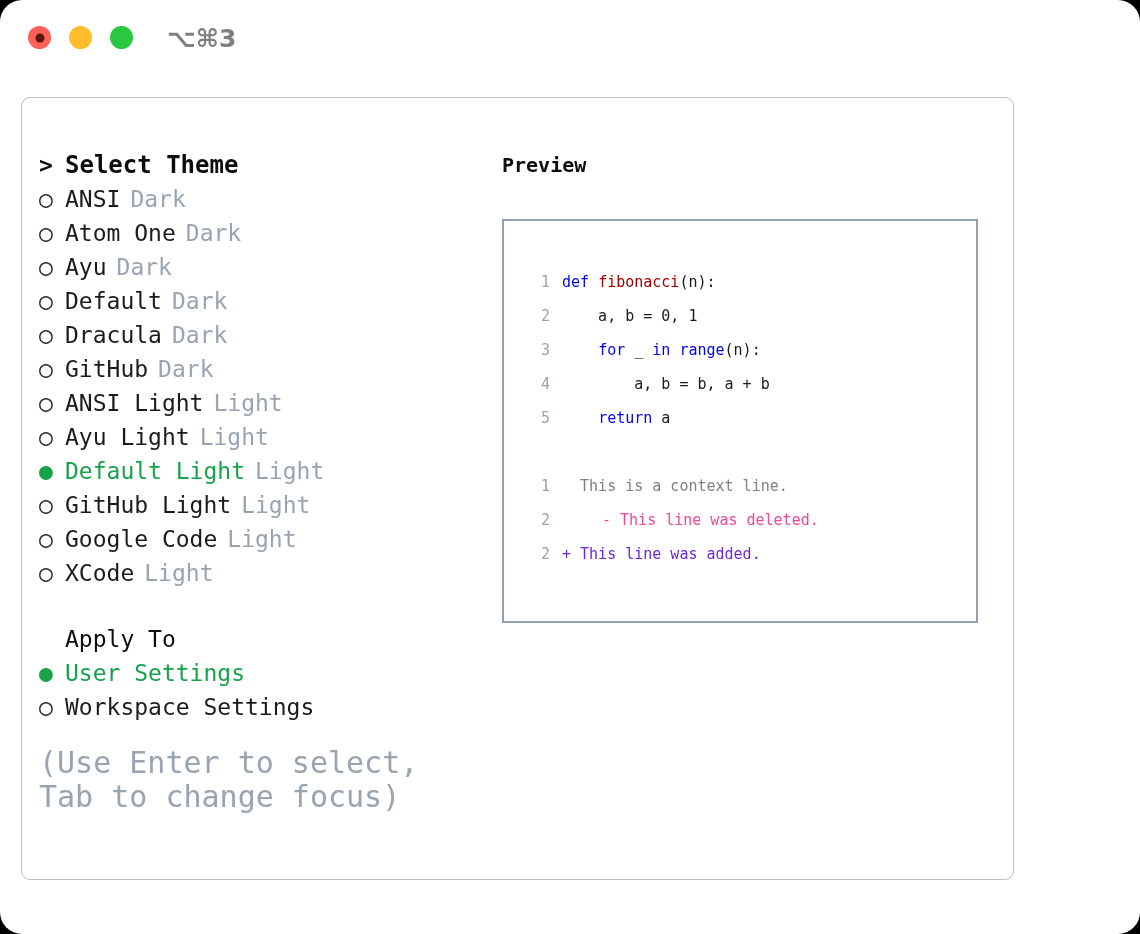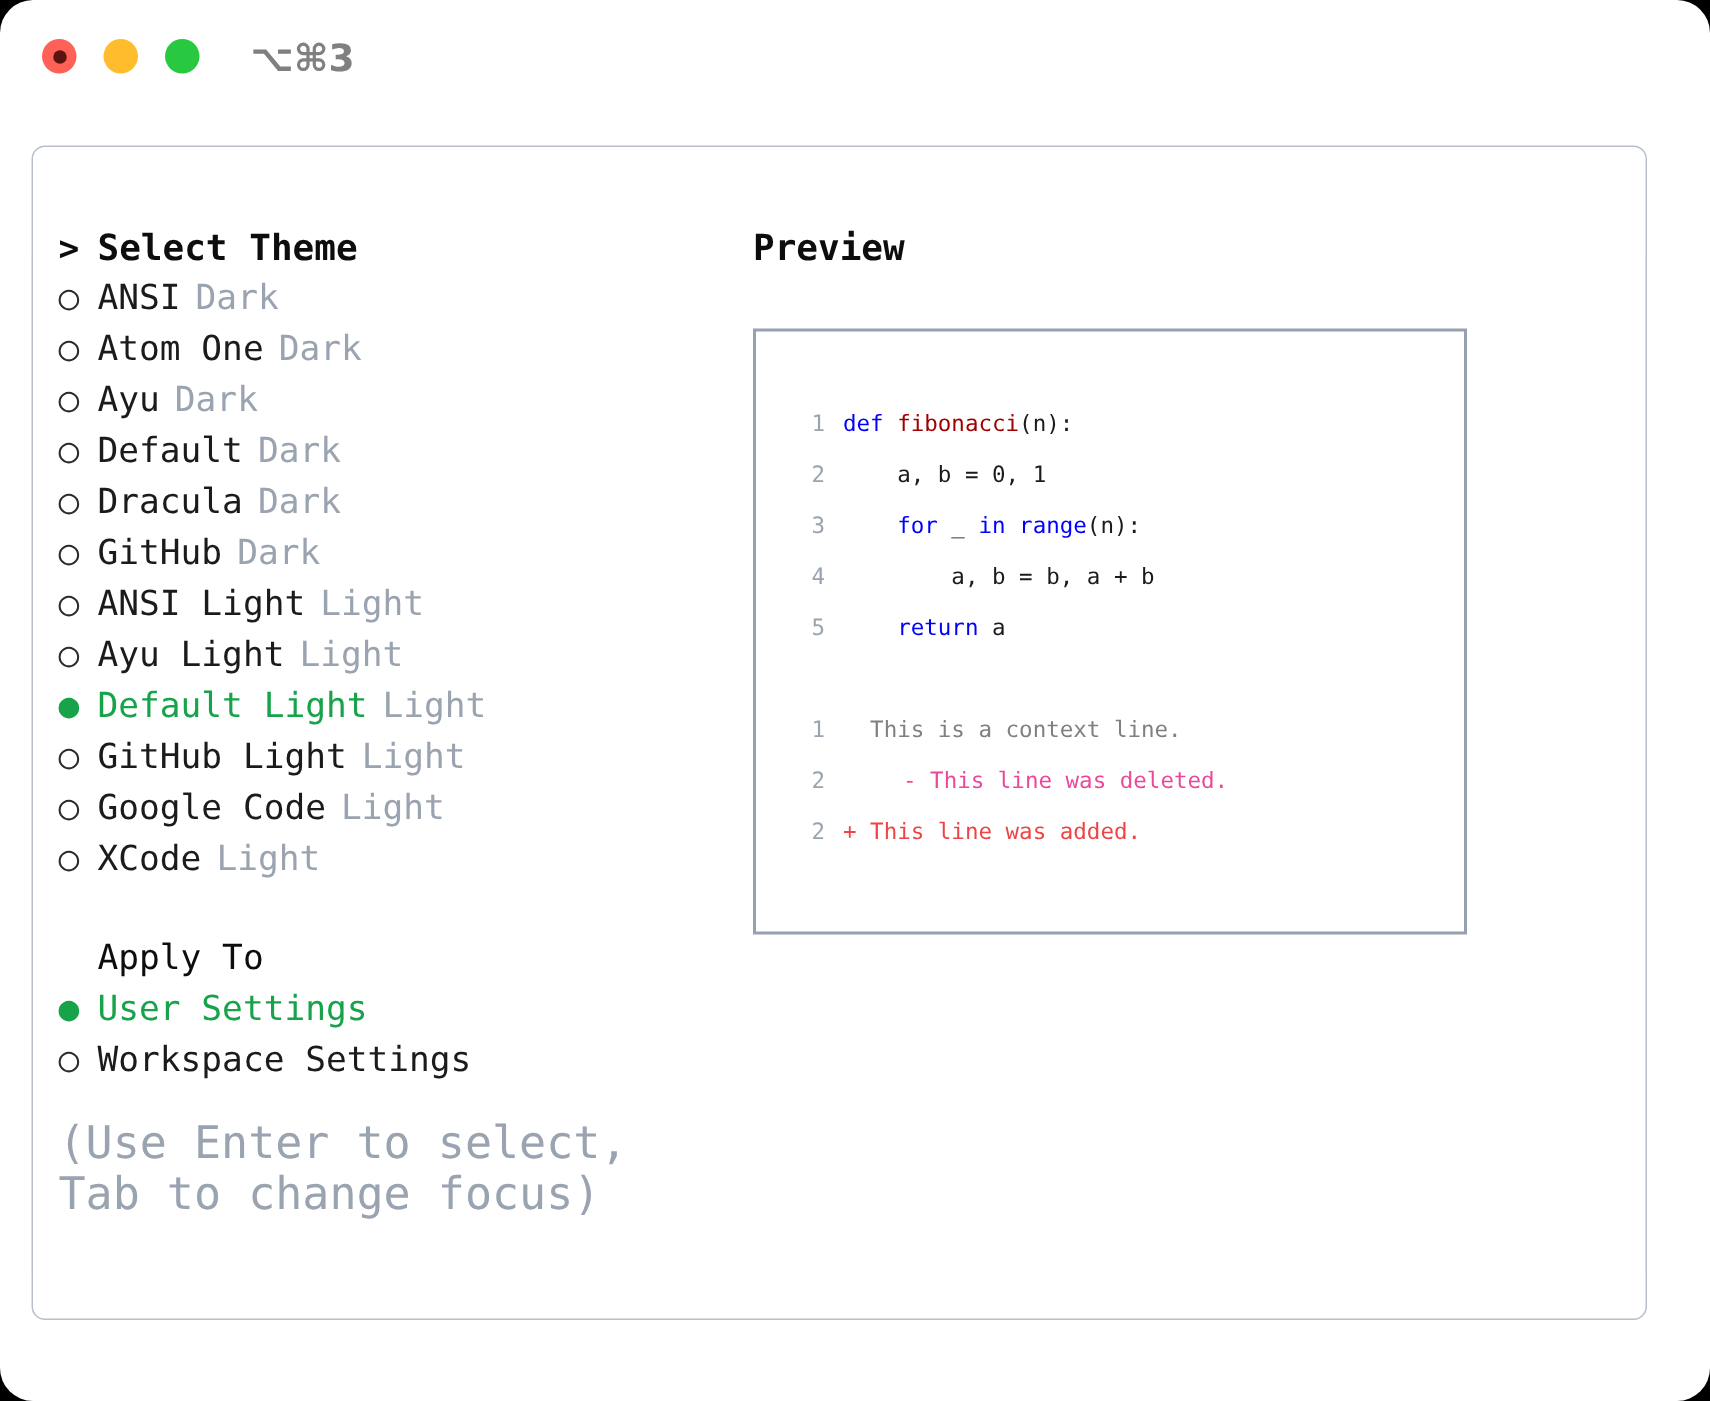--- a/index.html
+++ b/index.html
@@ -63,21 +63,21 @@
     color: #808080;
     letter-spacing: 0px;
     font-family: "DejaVu Sans", "Liberation Sans", sans-serif;
   }
 
   
   #panel {
     position: absolute;
     left: 21px;
     top: 97px;
-    width: 1077px;
+    width: 993px;
     height: 783px;
     border: 1px solid #b8bfc9;
     border-radius: 9px;
     background: #ffffff;
   }
 
   
   #left-col {
     position: absolute;
     left: 17px;
@@ -130,21 +130,21 @@
   }
 
   
   #right-col {
     position: absolute;
     left: 480px;
     top: 50px;
     width: 490px;
   }
   #preview-title {
-    font-size: 24px;
+    font-size: 20px;
     font-weight: bold;
     color: #0d0d0d;
     line-height: 34px;
   }
   #preview-box {
     margin-top: 37px;
     width: 476px;
     height: 404px;
     border: 2px solid #96a0b0;
     background: #ffffff;
@@ -162,21 +162,21 @@
     width: 26px;
     text-align: right;
     color: #9aa3b0;
     margin-right: 12px;
   }
   .kw  { color: #0000ff; }
   .fn  { color: #a00000; }
   .pl  { color: #1b1b1b; }
   .ctx { color: #808080; }
   .del { color: #ec4899; margin-left: 40px; }
-  .add { color: #ef4444; }
+  .add { color: #6d28d9; }
   .blank-line { height: 34px; }
 </style>
 </head>
 <body>
 
 <div id="window">
 
   <div id="titlebar">
     <div class="traffic-lights">
       <div class="tl tl-close"></div>

